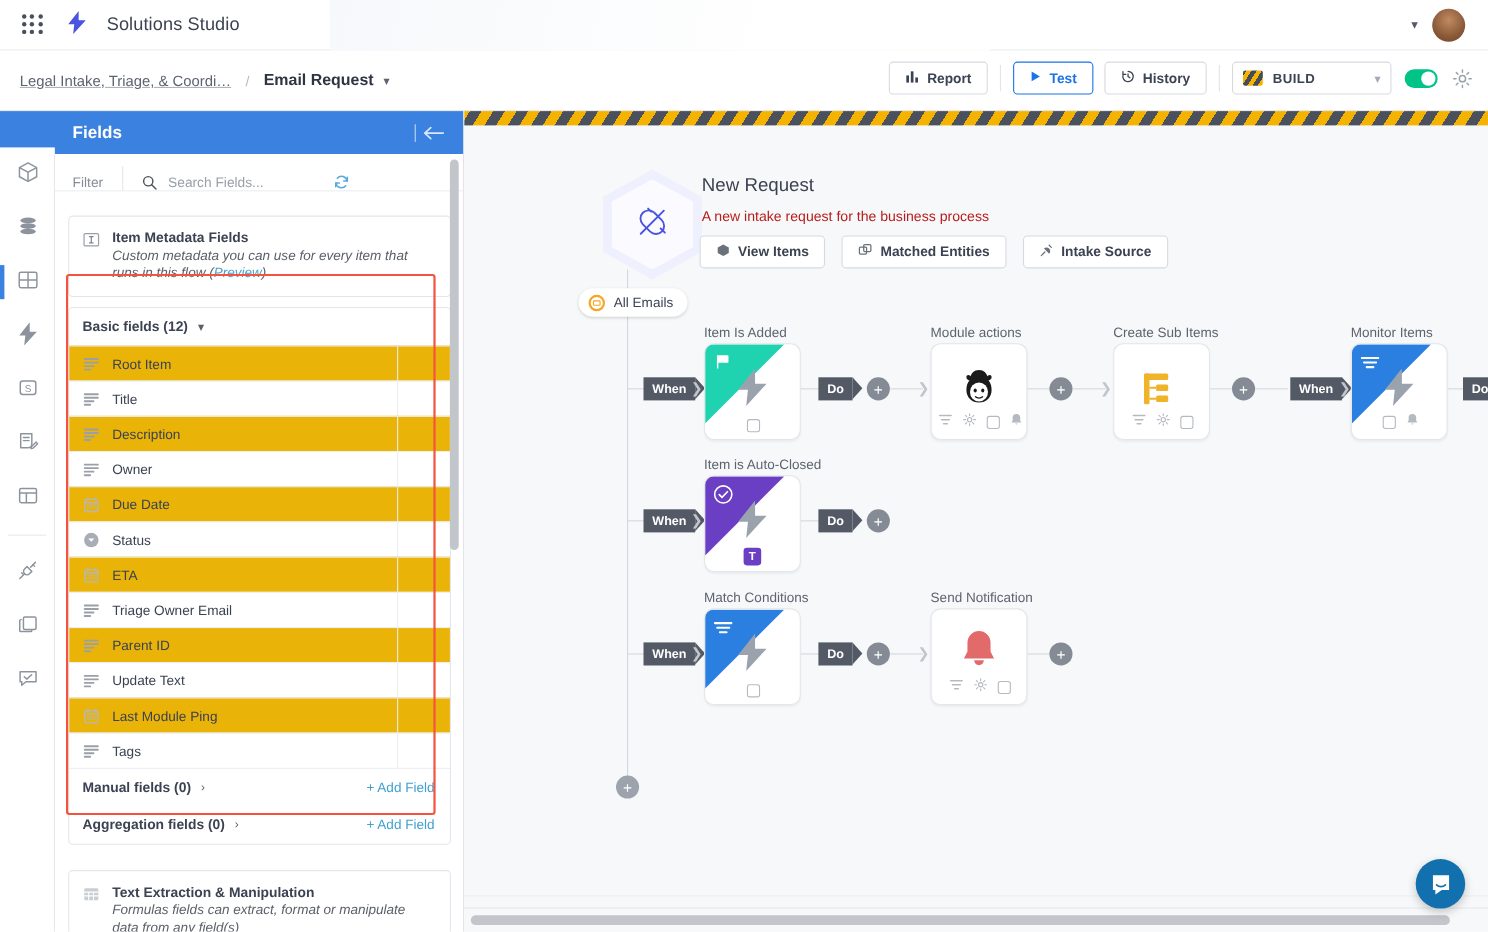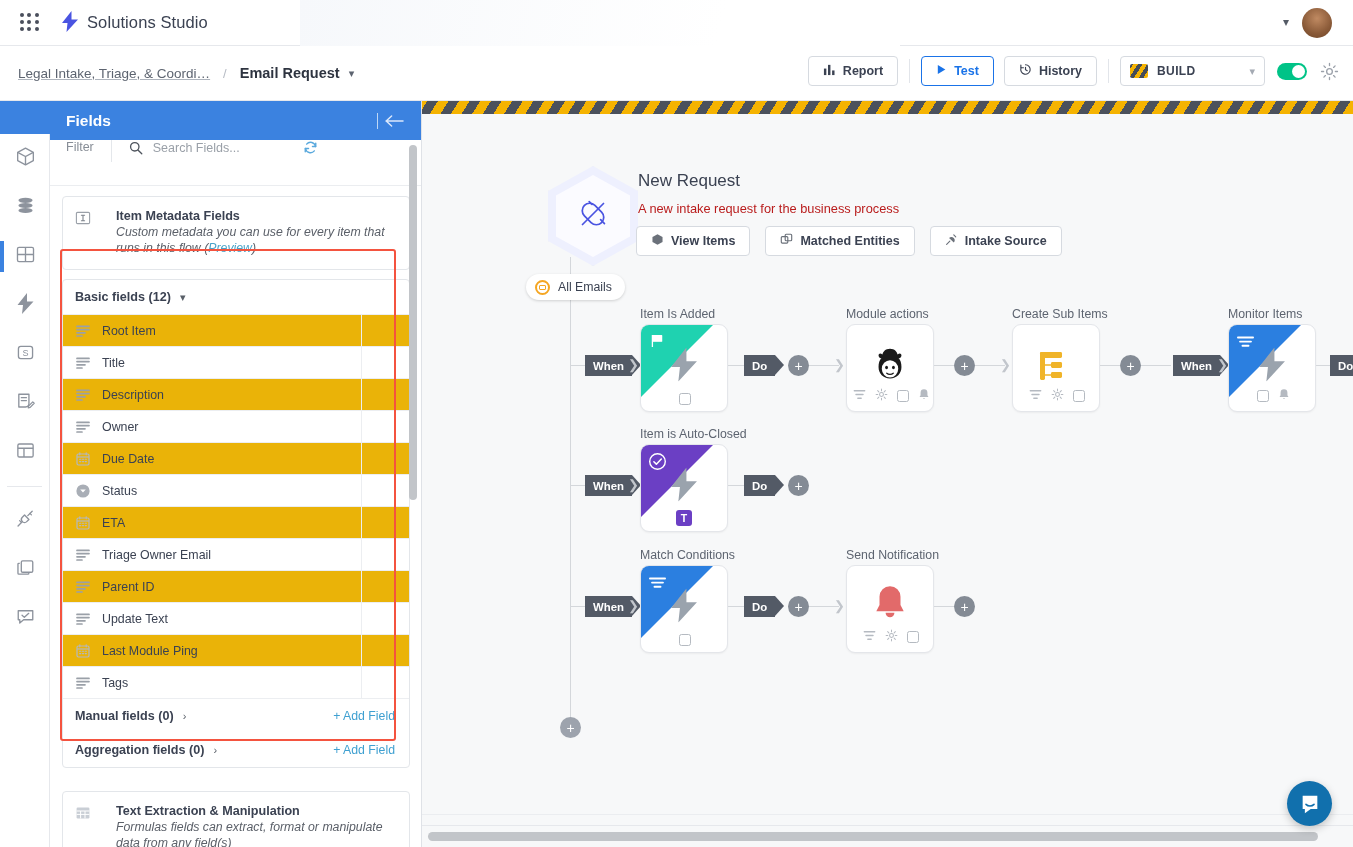--- a/index.html
+++ b/index.html
@@ -18,21 +18,21 @@
     display: flex; align-items: center;
   }
   .topbar::after{
     content:""; position:absolute; left:300px; top:0; width:600px; height:46px;
     background:linear-gradient(105deg,#f6f8fb 0%, #ffffff 70%); pointer-events:none;
   }
   .grid-menu { margin-left: 18px; width: 24px; height: 24px; display:grid;
     grid-template-columns: repeat(3, 1fr); grid-template-rows: repeat(3,1fr);
     gap:2.4px; padding:2px; cursor:pointer; z-index:2; }
   .grid-menu i { display:block; width:4px; height:4px; border-radius:50%; background:#4a4f5c; }
-  .brand { display:flex; align-items:center; gap:9px; margin-left:20px; z-index:2; }
+  .brand { display:flex; align-items:center; gap:19px; margin-left:20px; z-index:2; }
   .brand-bolt { color:#4a54e1; font-size:21px; line-height:1; }
   .brand-name { font-size:16.5px; color:#3b4252; letter-spacing:.1px; }
 
   .search-wrap { position:absolute; left:870px; top:9px; width:380px; height:28px;
     background:#f1f2f5; border-radius:4px; display:flex; align-items:center; padding:0 10px; z-index:2;}
   .search-wrap svg { flex:0 0 auto; }
   .search-input { border:none; background:transparent; outline:none; font-size:12.5px;
     color:#3b4252; margin-left:8px; width:100%; font-family:"Liberation Sans",sans-serif;}
   .search-input::placeholder { color:#8b9099; }
 
@@ -83,32 +83,32 @@
   .rail-div { height:1px; background:#e6e8ec; margin:9px 7px; }
 
   
   .panel { position:absolute; top:101px; left:50px; width:372px; height:746px;
     background:#fff; border-right:1px solid #dfe2e7; }
   .panel-head { height:39px; background:#3b82e0; display:flex; align-items:center; padding:0 16px; }
   .panel-title { color:#fff; font-size:15.5px; font-weight:bold; }
   .collapse-btn { margin-left:auto; display:flex; align-items:center; gap:0; cursor:pointer; color:#d3e3fa; }
   .collapse-bar { width:1px; height:16px; background:#bed7f6; margin-right:5px; }
 
-  .filterbar { height:46px; border-bottom:1px solid #ebedf0; display:flex; align-items:flex-start; padding:0 16px; }
+  .filterbar { height:34px; border-bottom:1px solid #ebedf0; display:flex; align-items:flex-end; padding:0 16px; }
   .filter-label { font-size:12.5px; color:#878d96; }
   .filter-div { width:1px; height:22px; background:#e4e7eb; margin:0 17px; }
   .fsearch { display:flex; align-items:center; gap:10px; flex:1; }
   .fsearch input { border:none; outline:none; font-size:12.5px; color:#3b4252; width:140px;
     font-family:"Liberation Sans",sans-serif; background:transparent;}
   .fsearch input::placeholder { color:#9aa0a8; }
   .refresh-ic { color:#5aa9dd; cursor:pointer; display:flex; }
 
   .panel-scroll { position:absolute; top:85px; left:0; width:372px; height:661px; overflow:hidden; }
   .pcard { margin:10px 12px 0 12px; border:1px solid #e3e6ea; border-radius:4px; background:#fff; }
-  .pcard-head { display:flex; gap:25px; padding:12px 14px 13px 12px; }
+  .pcard-head { display:flex; gap:11px; padding:12px 14px 13px 12px; }
   .pc-icon { width:16px; height:16px; flex:0 0 auto; margin-top:1px; }
   .pc-title { font-size:12.6px; font-weight:bold; color:#3b4252; }
   .pc-desc { font-size:12.3px; color:#5b6069; font-style:italic; line-height:1.28; margin-top:2px; }
   .pc-link { color:#4aa3c9; cursor:pointer; }
 
   .hl { position:absolute; left:60px; top:249px; width:336px; height:492px;
     border:2px solid #f4533f; border-radius:3px; pointer-events:none; z-index:5; }
 
   .grp-row { display:flex; align-items:center; padding:10px 14px 10px 12px; }
   .grp-label { font-size:12.6px; font-weight:bold; color:#3b4252; }
@@ -123,21 +123,21 @@
   .frow .fstub { position:absolute; right:0; top:0; width:48px; height:31px; border-left:1px solid #eceef1; }
 
   .pscroll-track { position:absolute; right:4px; top:44px; width:8px; height:617px; }
   .pscroll-thumb { position:absolute; right:4px; top:44px; width:8px; height:355px;
     background:#c2c5c9; border-radius:4px; cursor:pointer; }
 
   
   .canvas { position:absolute; top:101px; left:422px; width:931px; height:746px; background:#f7f8f9; overflow:hidden; }
   .hazard-bar { position:absolute; top:0; left:0; width:931px; height:13px;
     background:repeating-linear-gradient(-58deg,#f5b301 0 9px,#4b515c 9px 18px); }
-  .c-inner { position:absolute; top:25px; left:0; width:931px; height:711px;text-decoration:underline; }
+  .c-inner { position:absolute; top:13px; left:0; width:931px; height:711px;text-decoration:underline; }
 
   .hexwrap { position:absolute; left:126px; top:40px; width:90px; height:100px; }
   .hex {
     width:90px; height:100px; background:#eef0fe;
     clip-path: polygon(50% 0%, 100% 25%, 100% 75%, 50% 100%, 0% 75%, 0% 25%);
     display:flex; align-items:center; justify-content:center;
     box-shadow:0 1px 4px rgba(0,0,0,.10);
   }
   .hex-in { width:74px; height:82px; background:#fbfbff;
     clip-path: polygon(50% 0%, 100% 25%, 100% 75%, 50% 100%, 0% 75%, 0% 25%);

